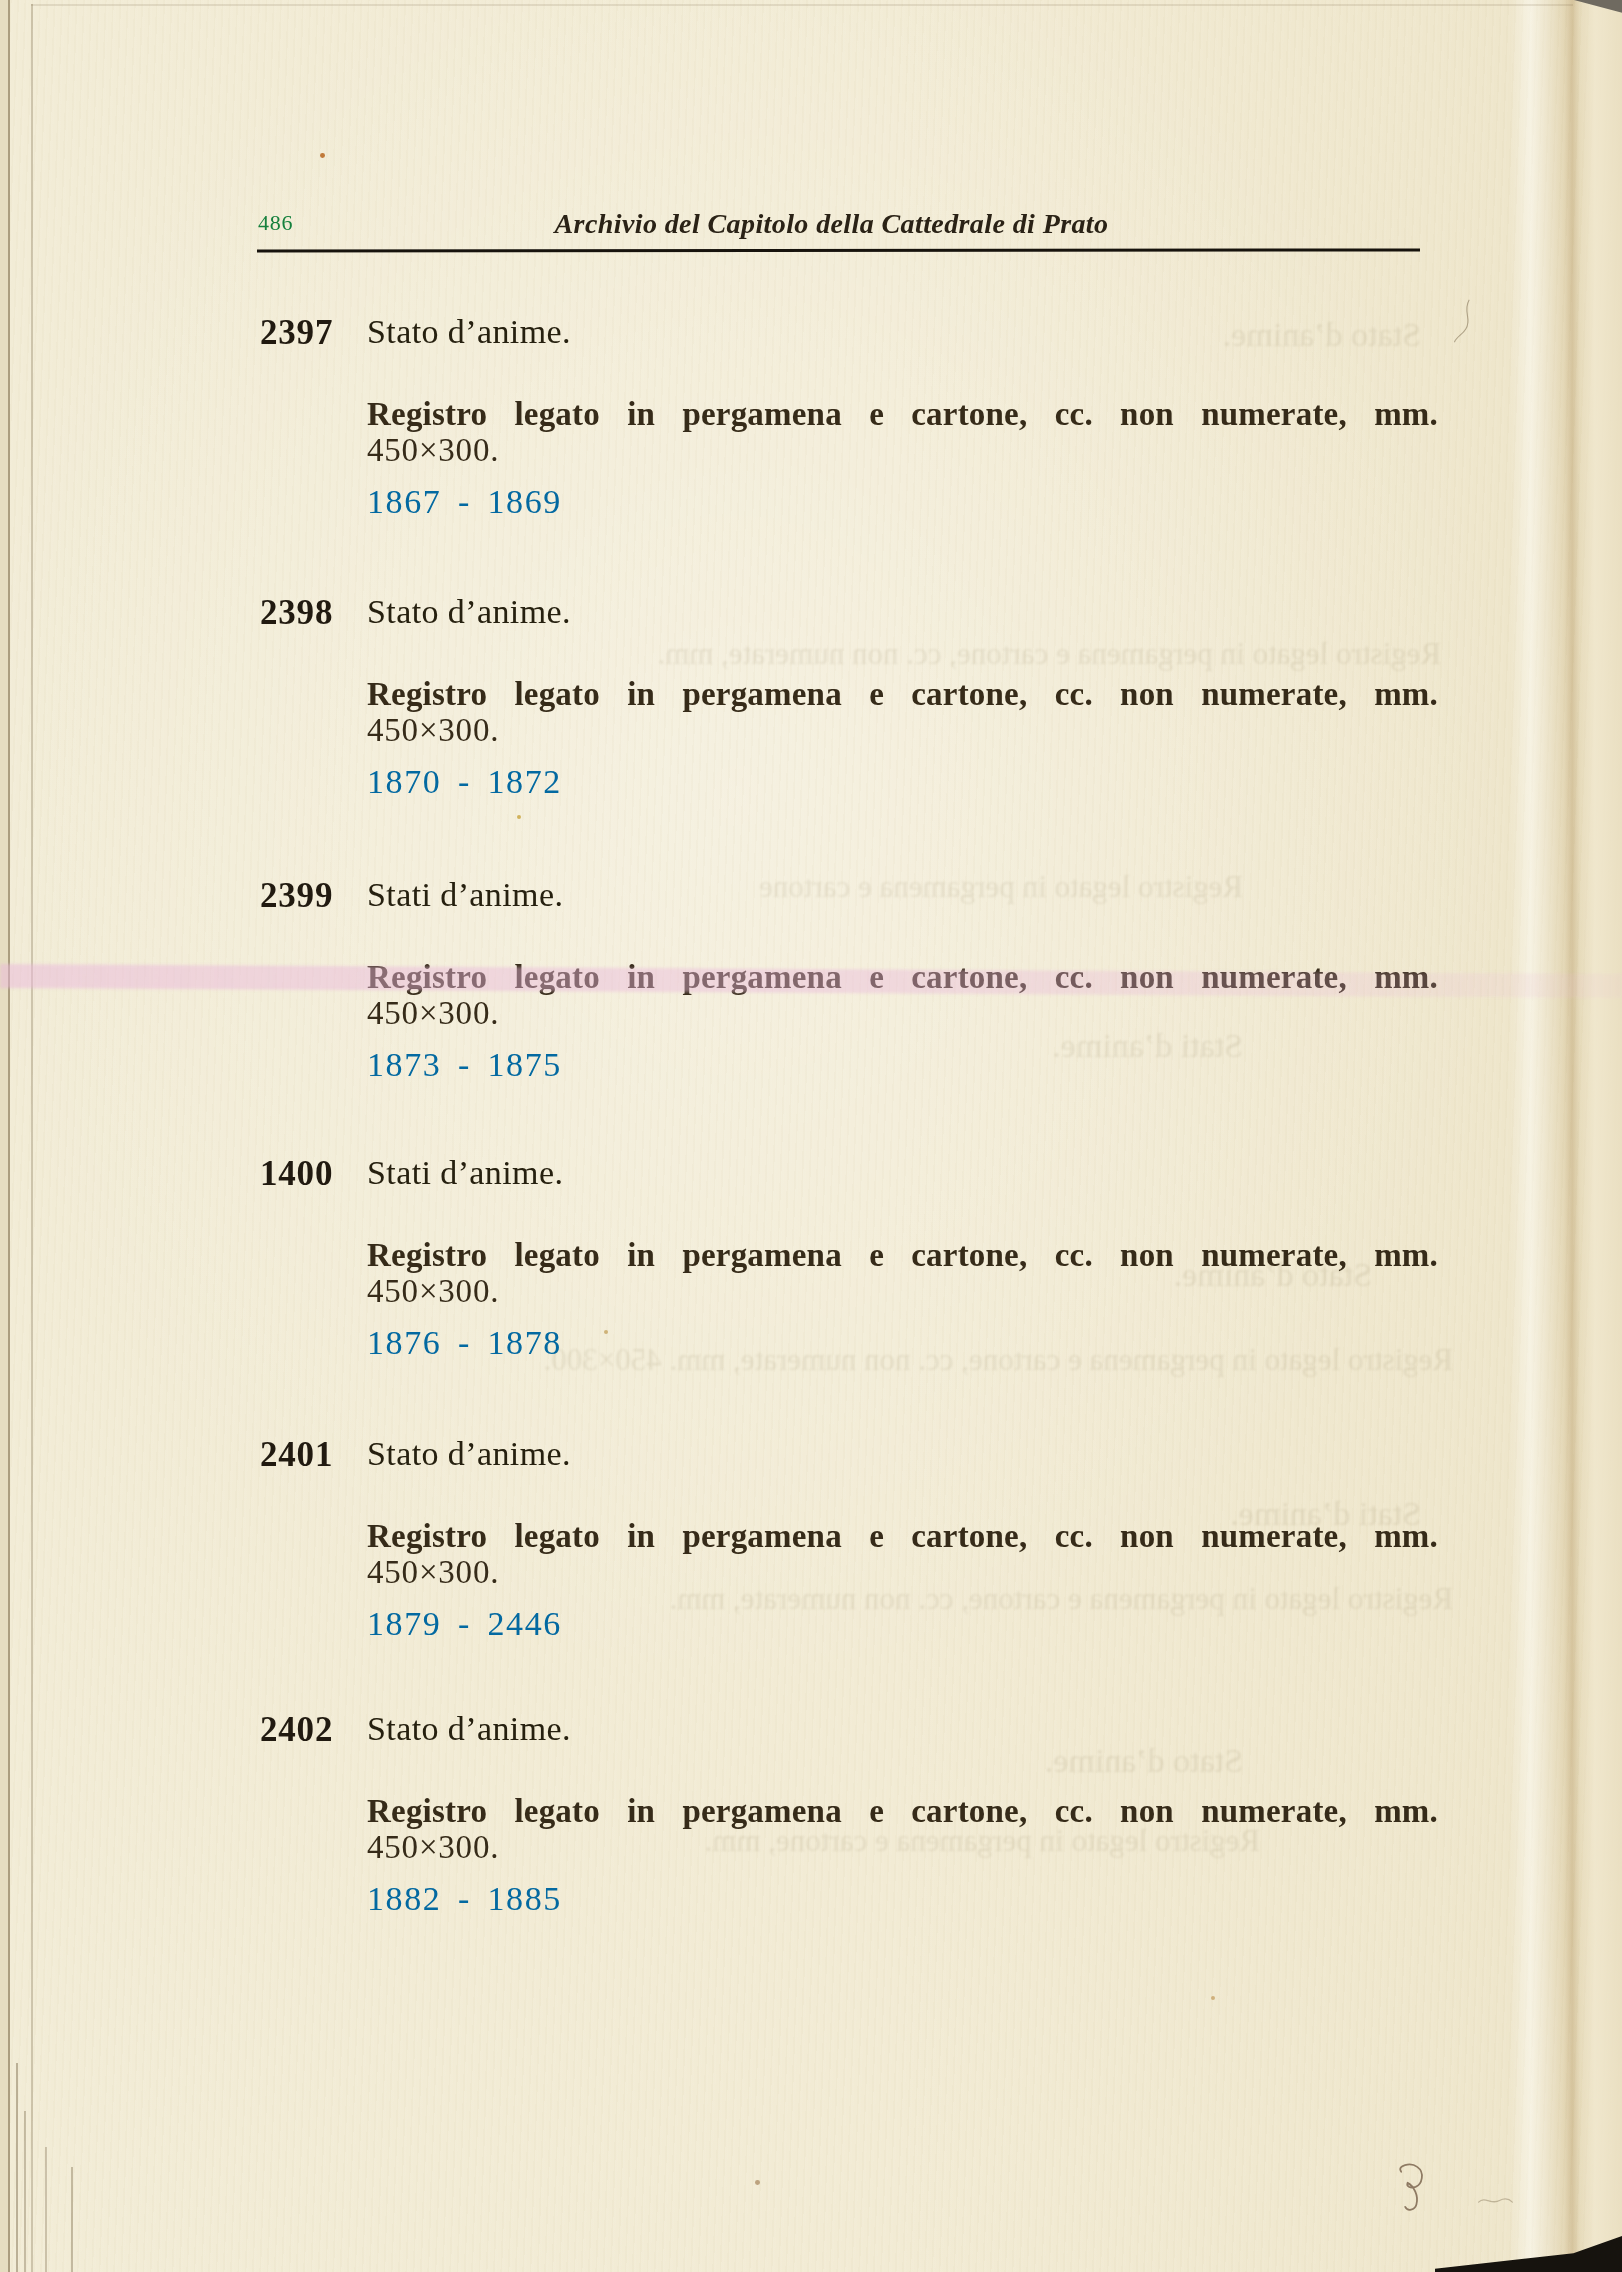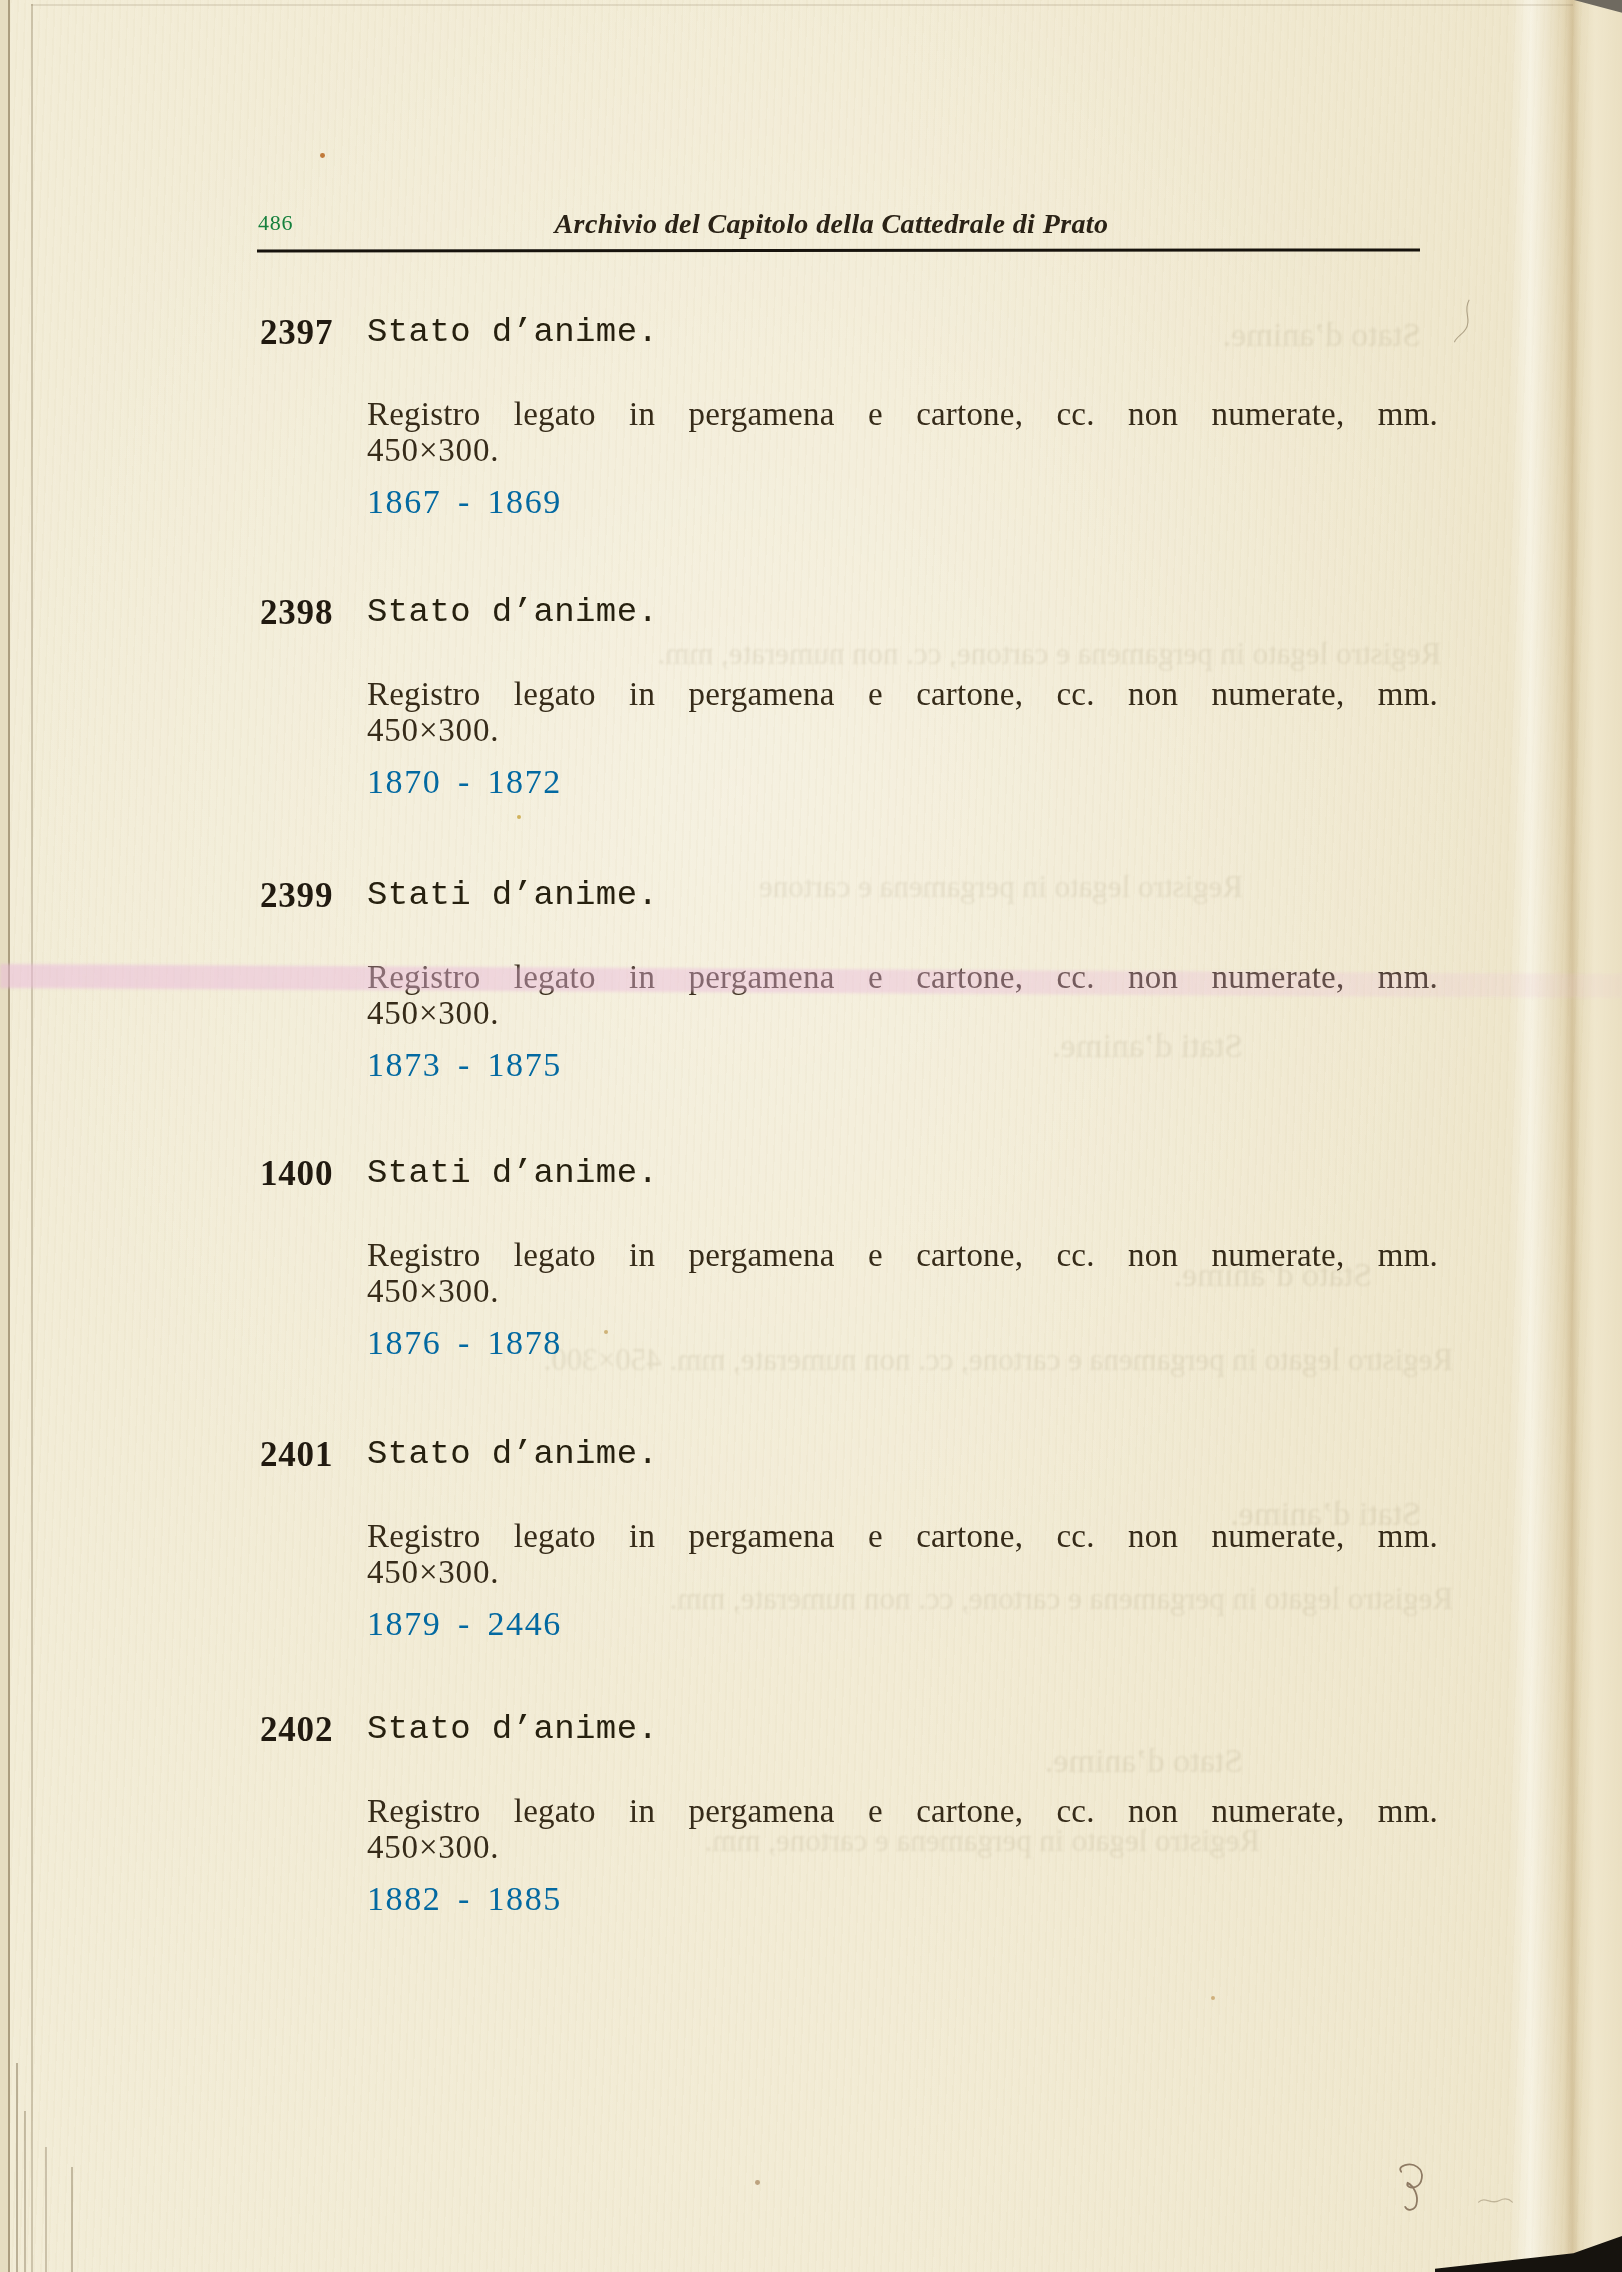--- a/index.html
+++ b/index.html
@@ -66,27 +66,28 @@
     background:#17130d;transform:rotate(-0.06deg);
   }
   
   .entry{position:absolute;left:0;top:0;width:1623px;color:#241d12;}
   .entry .num{
     position:absolute;left:260px;top:0;
     font-weight:bold;font-size:35px;letter-spacing:0.8px;color:#211a10;
   }
   .entry .title{
     position:absolute;left:367px;top:0;
-    font-size:34px;letter-spacing:0.4px;color:#26200f;font-family:Liberation Mono, monospace;
+    font-size:34px;letter-spacing:0.4px;color:#26200f;
   }
   .entry .d1{
     position:absolute;left:367px;top:83px;width:1071px;
     font-size:33px;color:#362b19;
     text-align:justify;text-align-last:justify;white-space:normal;
     letter-spacing:0.2px;
+    font-weight:bold;
   }
   .entry .d2{
     position:absolute;left:367px;top:119px;
     font-size:33px;color:#362b19;letter-spacing:0.8px;
   }
   .entry .dates{
     position:absolute;left:367px;top:170px;
     font-size:34px;color:#0369a1;letter-spacing:1.6px;word-spacing:6.5px;
   }
   .e0{top:313px;} .e1{top:593px;} .e2{top:876px;}

